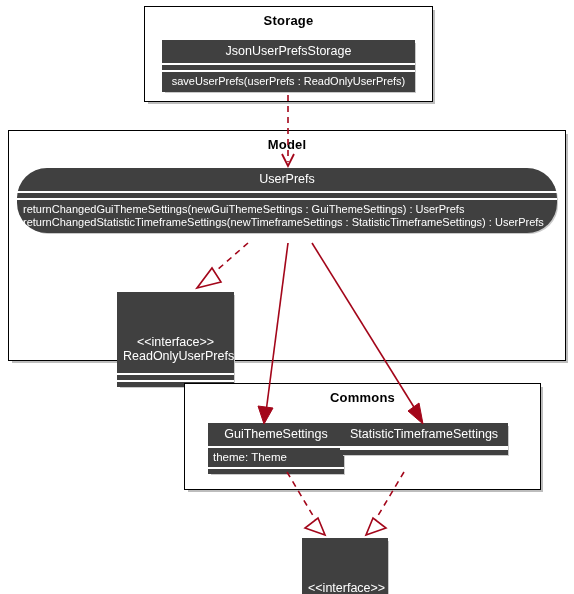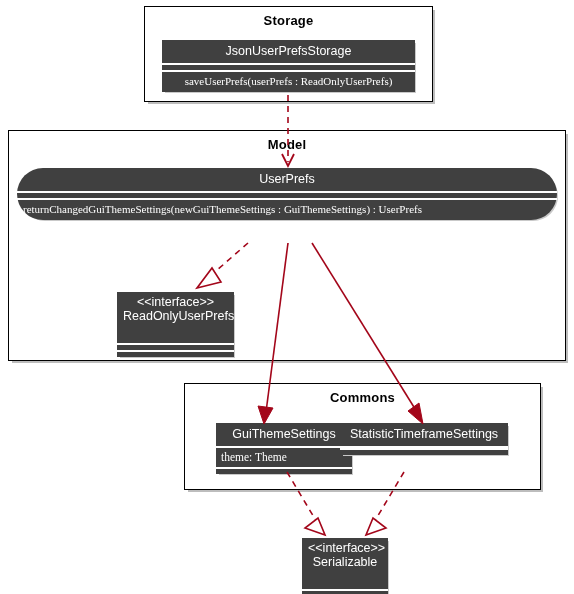--- a/index.html
+++ b/index.html
@@ -46,34 +46,34 @@
   }
   .cls-name {
     color: #ffffff;
     font-size: 12.5px;
     text-align: center;
     padding: 4px 6px 5px 6px;
     line-height: 14px;
     white-space: nowrap;
   }
   .cls-name.two-line {
-    padding: 3px 6px 20px 6px;
+    padding: 3px 6px 10px 6px;
+    margin-top: 40px;
   }
   .sep {
     height: 2px;
     background: #ffffff;
     width: 100%;
   }
   .compartment {
     padding: 2px 5px 3px 5px;
     color: #ffffff;
     font-size: 11.5px;
     line-height: 14px;
     white-space: nowrap;
-    font-family: Liberation Serif, serif;
   }
   .compartment.empty {
     padding: 0;
     height: 5px;
   }
   .compartment.methods {
     text-align: left;
     font-size: 11px;
     line-height: 13px;
     padding: 3px 6px 4px 6px;
@@ -136,39 +136,40 @@
     <div class="pkg-title" style="top:6px;">Model</div>
   </div>
 
   <div class="cls" style="left:17px; top:168px; width:540px;border-radius:30px;">
     <div class="cls-name">UserPrefs</div>
     <div class="sep"></div>
     <div class="compartment empty"></div>
     <div class="sep"></div>
     <div class="compartment methods">
       <div>returnChangedGuiThemeSettings(newGuiThemeSettings : GuiThemeSettings) : UserPrefs</div>
+      <div>returnChangedStatisticTimeframeSettings(newTimeframeSettings : StatisticTimeframeSettings) : UserPrefs</div>
     </div>
   </div>
 
   <div class="cls" style="left:117px; top:292px; width:117px;">
     <div class="cls-name two-line">
       <div>&lt;&lt;interface&gt;&gt;</div>
       <div>ReadOnlyUserPrefs</div>
     </div>
     <div class="sep"></div>
     <div class="compartment empty"></div>
     <div class="sep"></div>
     <div class="compartment empty"></div>
   </div>
 
   <div class="pkg" style="left:184px; top:383px; width:357px; height:107px;">
     <div class="pkg-title" style="top:6px;">Commons</div>
   </div>
 
-  <div class="cls" style="left:216px; top:423px; width:136px;">
+  <div class="cls" style="left:208px; top:423px; width:136px;">
     <div class="cls-name">GuiThemeSettings</div>
     <div class="sep"></div>
     <div class="compartment">theme: Theme</div>
     <div class="sep"></div>
     <div class="compartment empty"></div>
   </div>
 
   <div class="cls" style="left:340px; top:423px; width:168px;">
     <div class="cls-name">StatisticTimeframeSettings</div>
     <div class="sep"></div>

